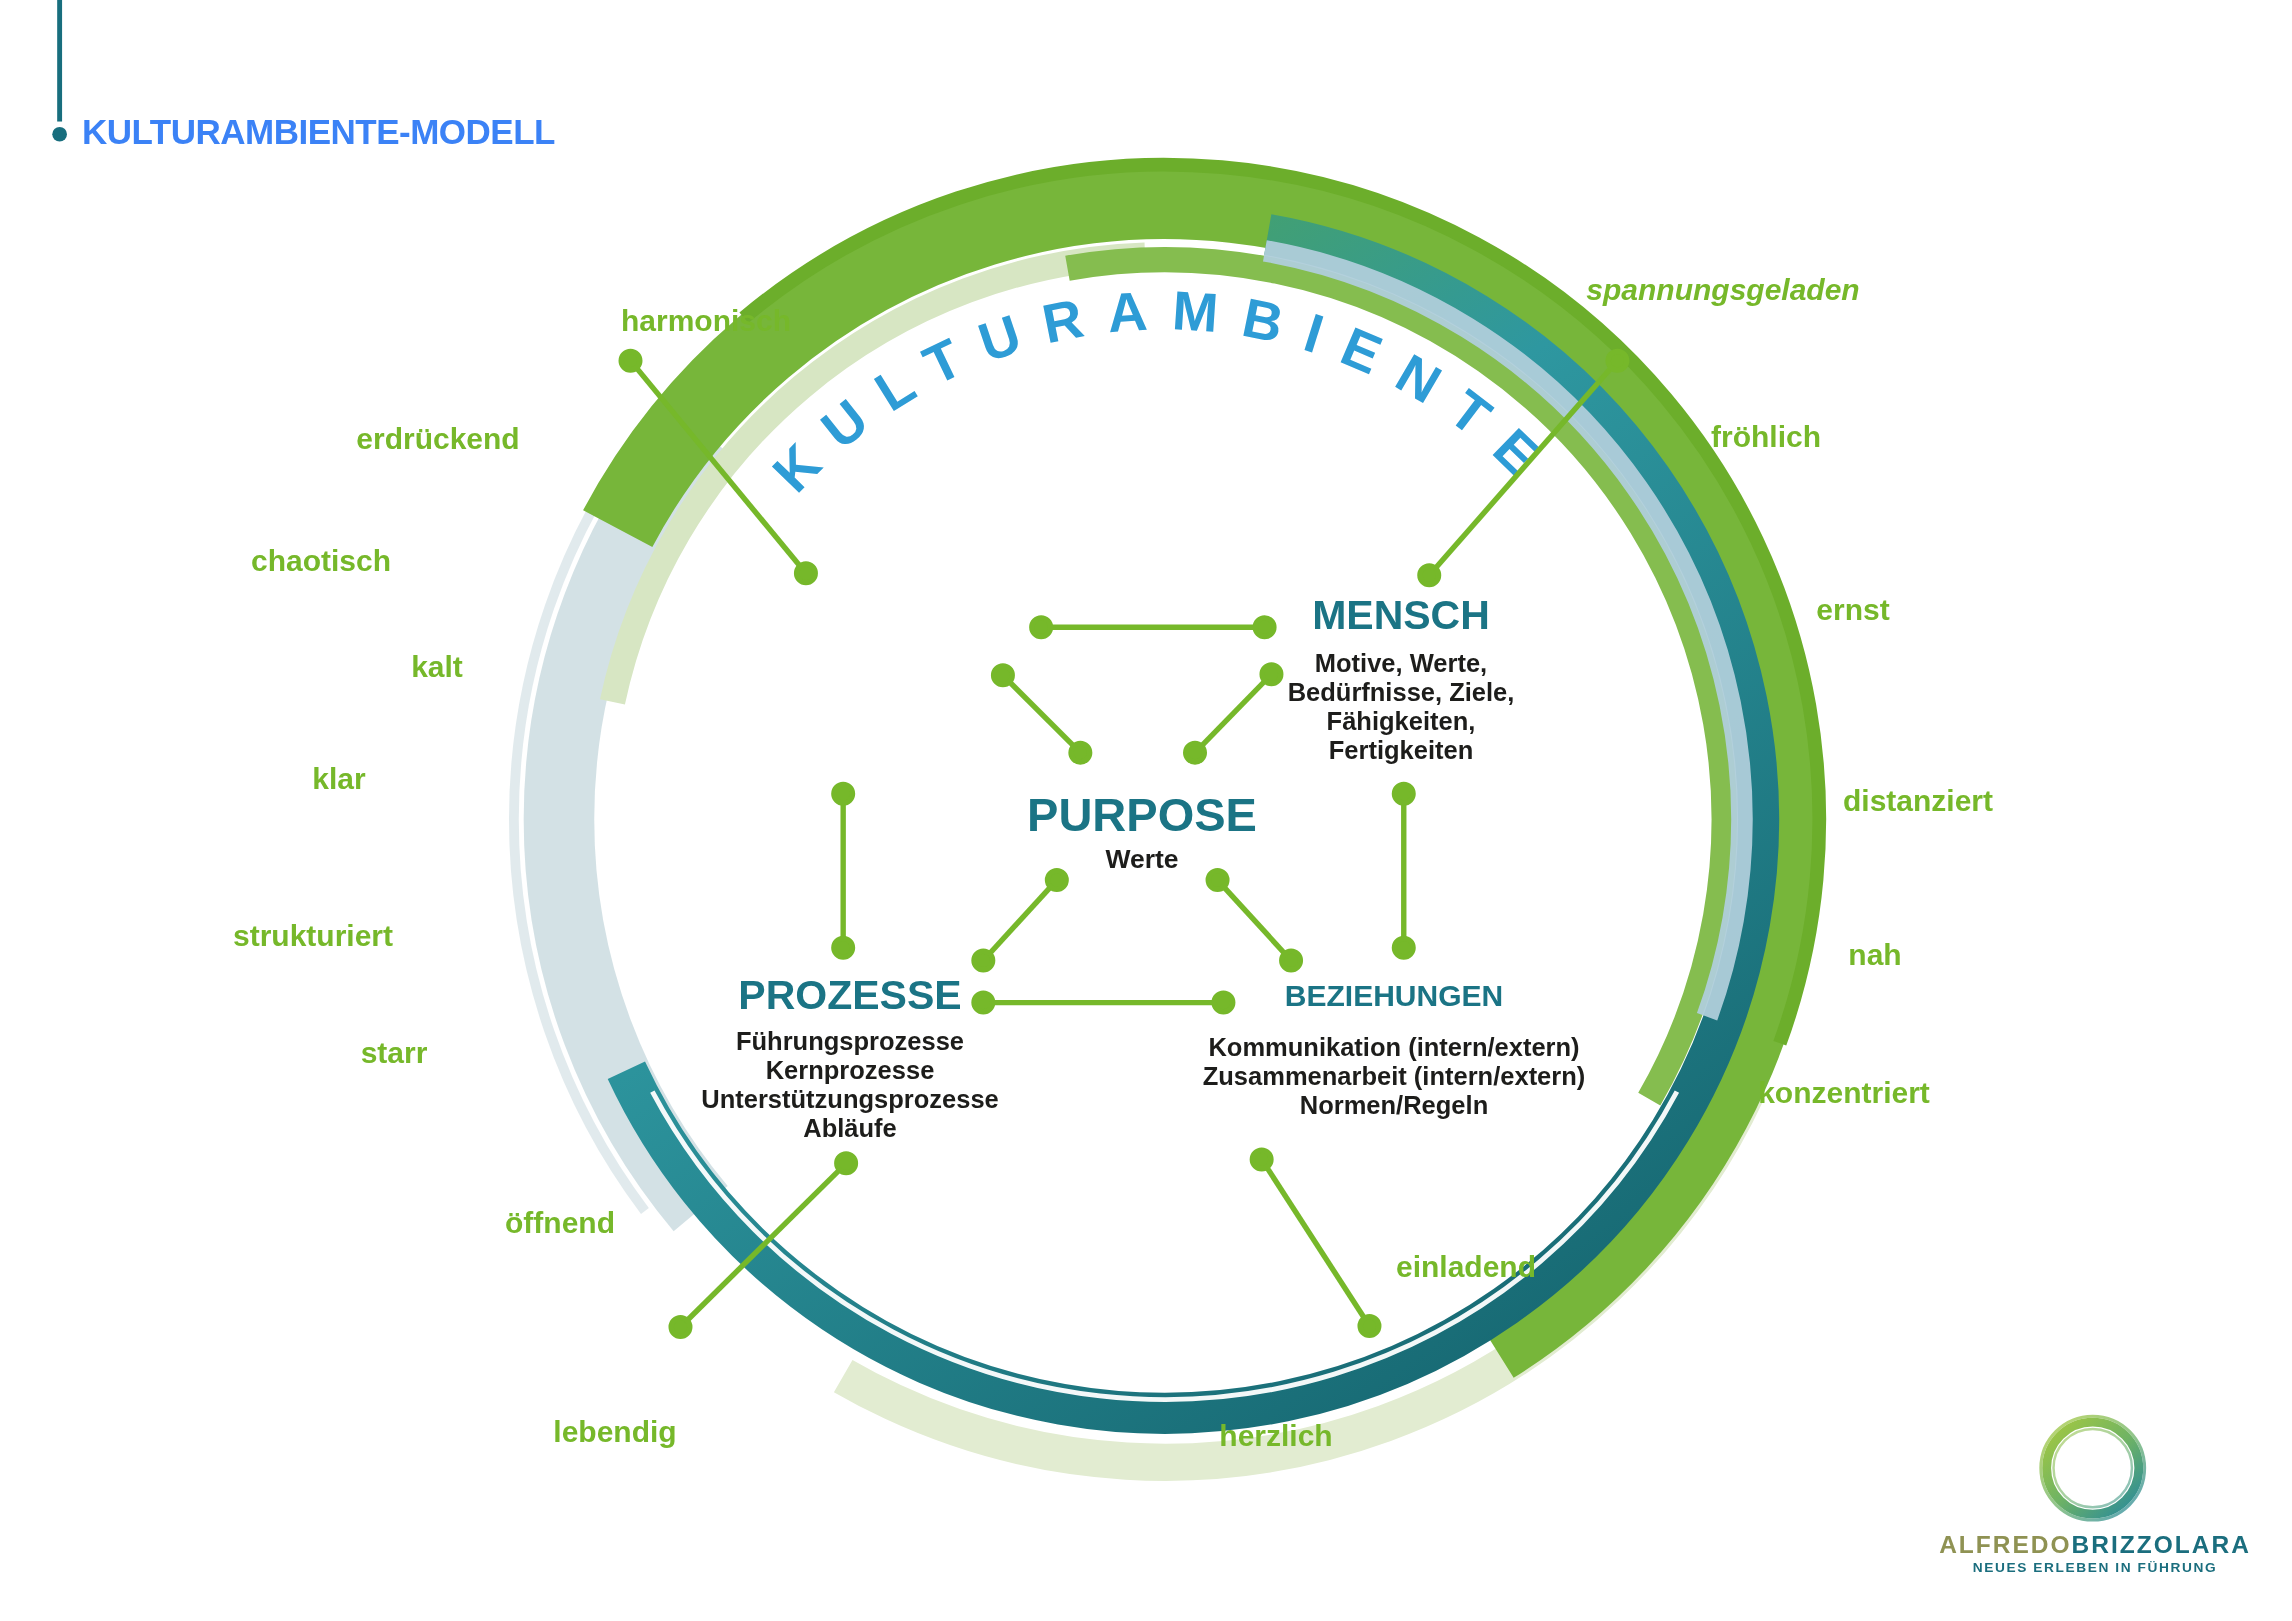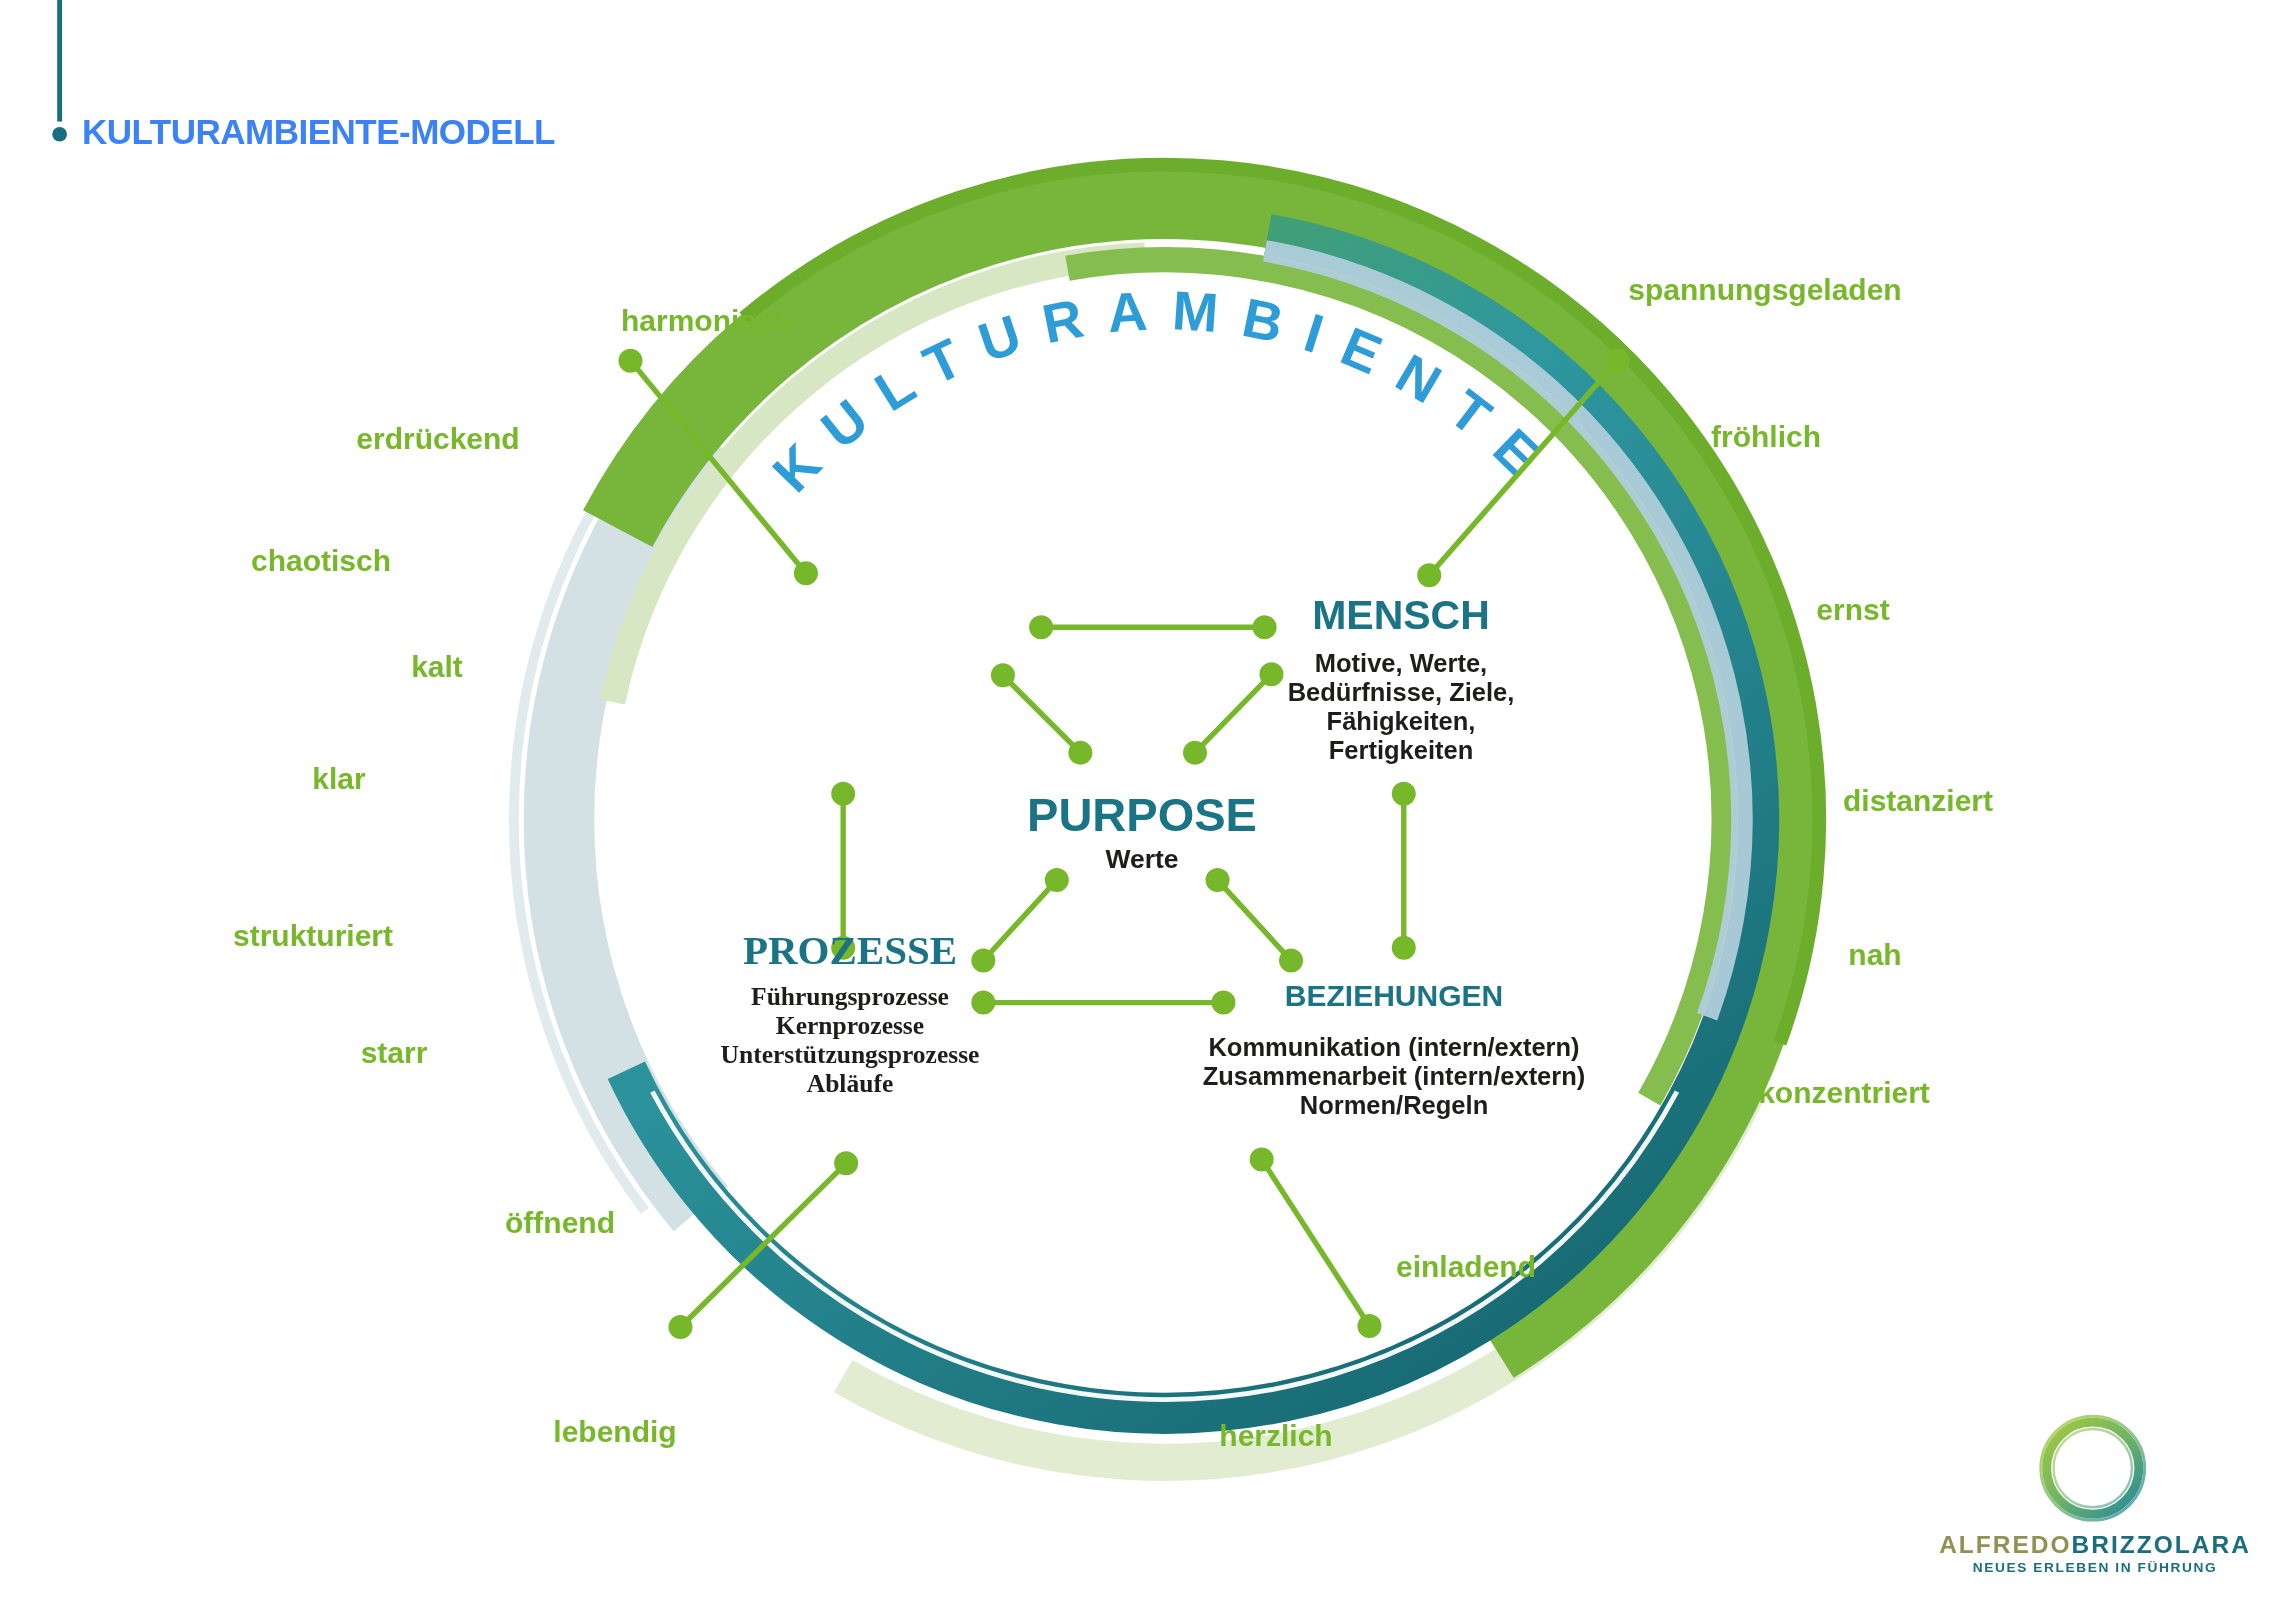--- a/index.html
+++ b/index.html
@@ -147,21 +147,21 @@
     </div>
   </div>
 
   <div class="block purpose" style="left:1142px;top:790px;">
     <div class="bhead">PURPOSE</div>
     <div style="margin-top:5.9px;">
       <div class="bline" style="font-size:26.5px;">Werte</div>
     </div>
   </div>
 
-  <div class="block" style="left:850px;top:929px;font-family:Liberation Serif, serif;">
+  <div class="block" style="left:850px;top:974px;">
     <div class="bhead">PROZESSE</div>
     <div style="margin-top:9.8px;">
       <div class="bline">Führungsprozesse</div>
       <div class="bline">Kernprozesse</div>
       <div class="bline">Unterstützungsprozesse</div>
       <div class="bline">Abläufe</div>
     </div>
   </div>
 
   <div class="block" style="left:1394px;top:980px;">
@@ -175,21 +175,21 @@
 
   <div class="glabel" style="left:706px;top:321px;">harmonisch</div>
   <div class="glabel" style="left:438px;top:439px;">erdrückend</div>
   <div class="glabel" style="left:321px;top:561px;">chaotisch</div>
   <div class="glabel" style="left:437px;top:667px;">kalt</div>
   <div class="glabel" style="left:339px;top:779px;">klar</div>
   <div class="glabel" style="left:313px;top:936px;">strukturiert</div>
   <div class="glabel" style="left:394px;top:1053px;">starr</div>
   <div class="glabel" style="left:560px;top:1223px;">öffnend</div>
   <div class="glabel" style="left:615px;top:1432px;">lebendig</div>
-  <div class="glabel" style="left:1765px;top:290px;">spannungsgeladen</div>
+  <div class="glabel" style="left:1723px;top:290px;font-style:italic;">spannungsgeladen</div>
   <div class="glabel" style="left:1766px;top:437px;">fröhlich</div>
   <div class="glabel" style="left:1853px;top:610px;">ernst</div>
   <div class="glabel" style="left:1918px;top:801px;">distanziert</div>
   <div class="glabel" style="left:1875px;top:955px;text-align:right;">nah</div>
   <div class="glabel" style="left:1844px;top:1093px;">konzentriert</div>
   <div class="glabel" style="left:1466px;top:1267px;">einladend</div>
   <div class="glabel" style="left:1276px;top:1436px;">herzlich</div>
 
   <div class="logo-name">
     <span class="first">ALFREDO</span><span class="last">BRIZZOLARA</span>

